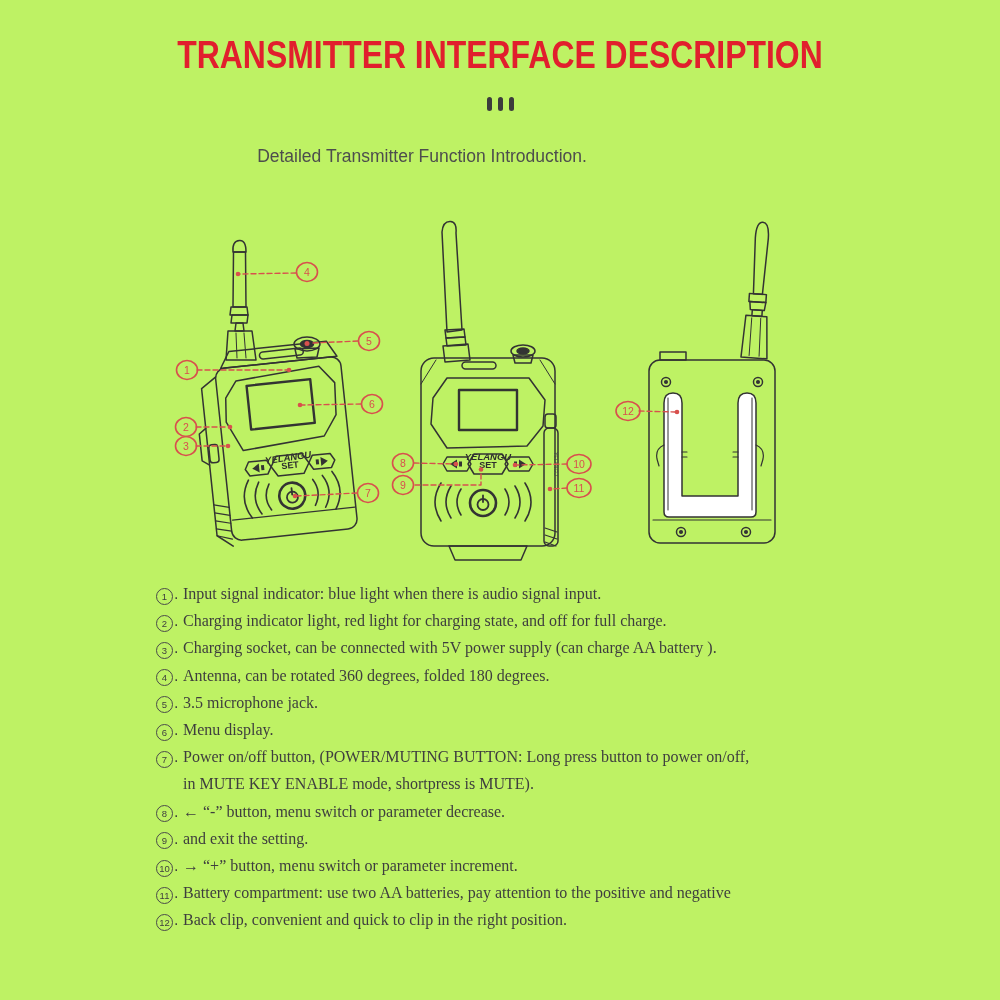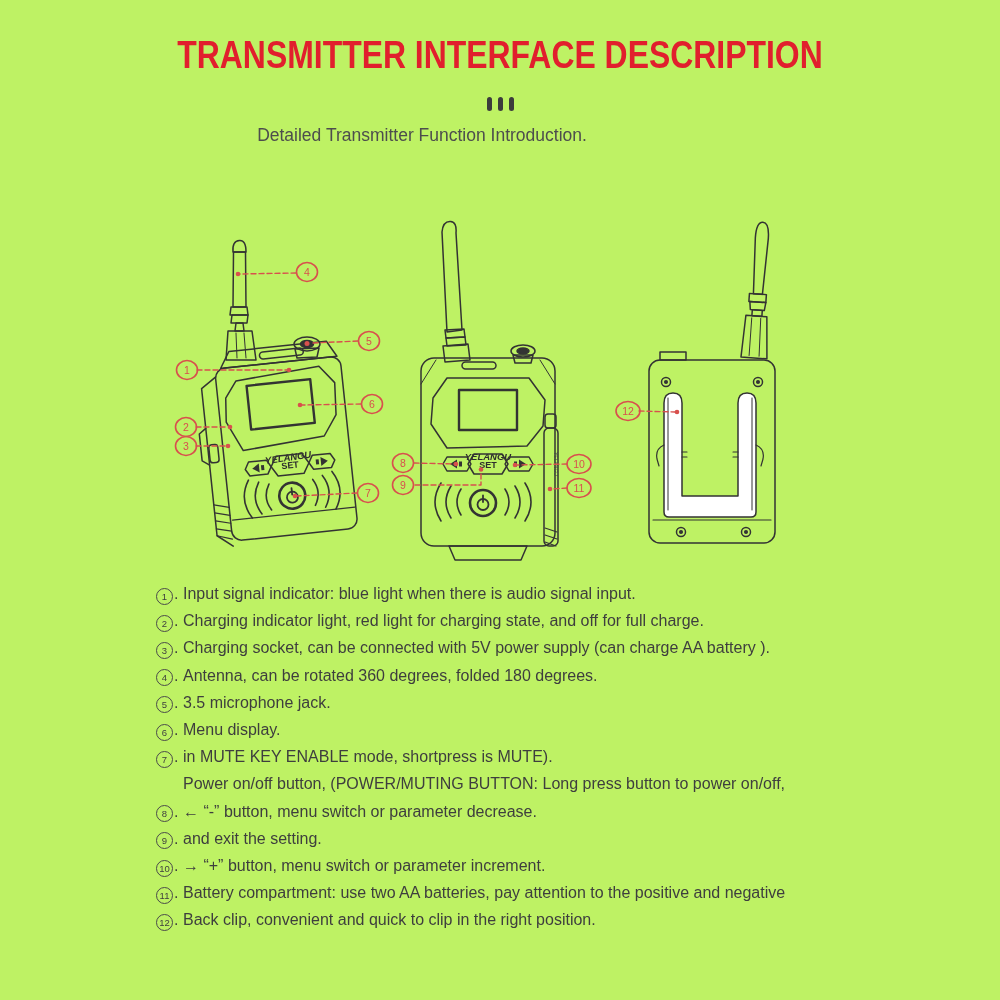--- a/index.html
+++ b/index.html
@@ -3,33 +3,33 @@
 <meta charset="utf-8">
 <style>
   html,body{margin:0;padding:0;background:#ffffff;}
   .page{position:relative;width:1000px;height:1000px;background:#bef264;overflow:hidden;
         font-family:"Liberation Sans",sans-serif;}
   .title{position:absolute;top:34px;left:0;width:1000px;text-align:center;
          font-size:38px;font-weight:bold;color:#e11f2d;letter-spacing:0px;
          transform:scaleX(.84);transform-origin:center;white-space:nowrap;}
   .sep{position:absolute;top:97px;left:0;width:1000px;display:flex;justify-content:center;gap:6px;}
   .sep span{width:5px;height:14px;background:#3c3c3c;border-radius:2.5px;display:block;}
-  .subtitle{position:absolute;top:125px;left:0;width:844px;text-align:center;
+  .subtitle{position:absolute;top:146px;left:0;width:844px;text-align:center;
             font-size:17.5px;color:#4d4d4d;}
   .diagram{position:absolute;top:200px;left:0;}
   .legend{position:absolute;top:580px;left:156px;width:700px;margin:0;padding:0;list-style:none;
           font-size:16px;color:#3e3e3e;}
   .legend li{display:flex;align-items:flex-start;line-height:27.2px;}
   .numcell{flex:0 0 27px;display:flex;align-items:center;padding-top:0px;}
   .cnum{width:15px;height:15px;border:1px solid #4a4a4a;border-radius:50%;
         display:inline-flex;align-items:center;justify-content:center;
         font-size:9.5px;color:#3e3e3e;margin-top:5px;flex:0 0 auto;}
   .dotsuf{margin-left:1px;}
   .lines{flex:1 1 auto;}
-  .lines div{min-height:0;}
+  .lines div{min-height:0;font-family:Liberation Serif, serif;}
   svg text{font-family:"Liberation Sans",sans-serif;}
   .callout-text{font-size:10.5px;fill:#d8504d;}
 </style>
 </head>
 <body>
 
 <div class="page">
 
   <div class="title">TRANSMITTER INTERFACE DESCRIPTION</div>
 
@@ -336,22 +336,22 @@
           <div>Menu display.</div>
           <div></div>
         </span>
     </li>
     <li>
       <span class="numcell">
           <span class="cnum">7</span>
           <span class="dotsuf">.</span>
         </span>
       <span class="lines">
+          <div>Power on/off button, (POWER/MUTING BUTTON: Long press button to power on/off,</div>
           <div>in MUTE KEY ENABLE mode, shortpress is MUTE).</div>
-          <div>Power on/off button, (POWER/MUTING BUTTON: Long press button to power on/off,</div>
         </span>
     </li>
     <li>
       <span class="numcell">
           <span class="cnum">8</span>
           <span class="dotsuf">.</span>
         </span>
       <span class="lines">
           <div>← “-” button, menu switch or parameter decrease.</div>
           <div></div>

